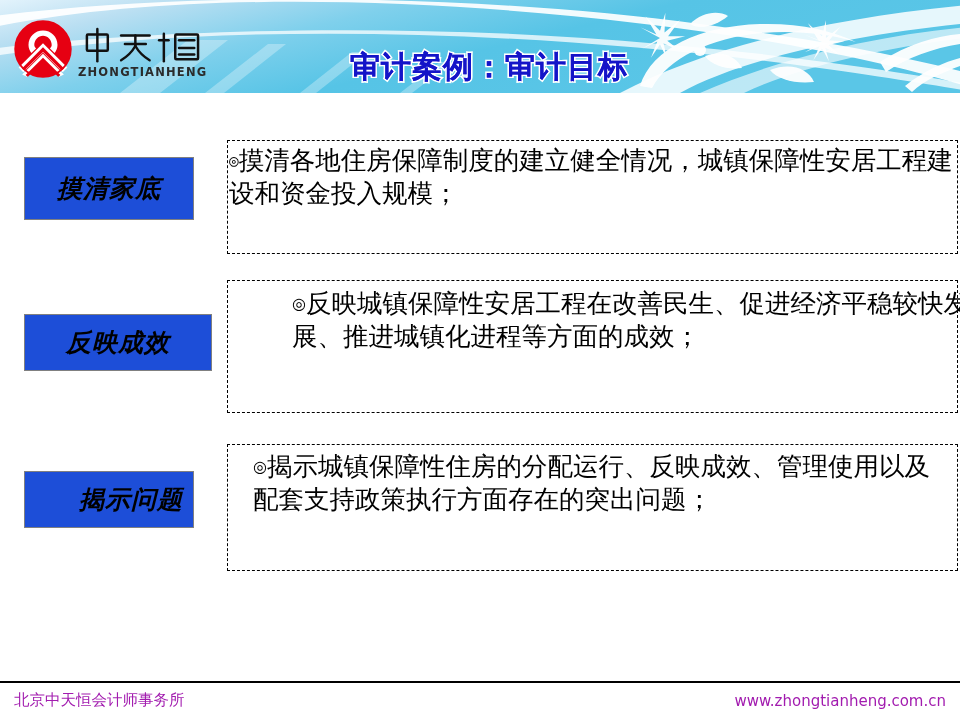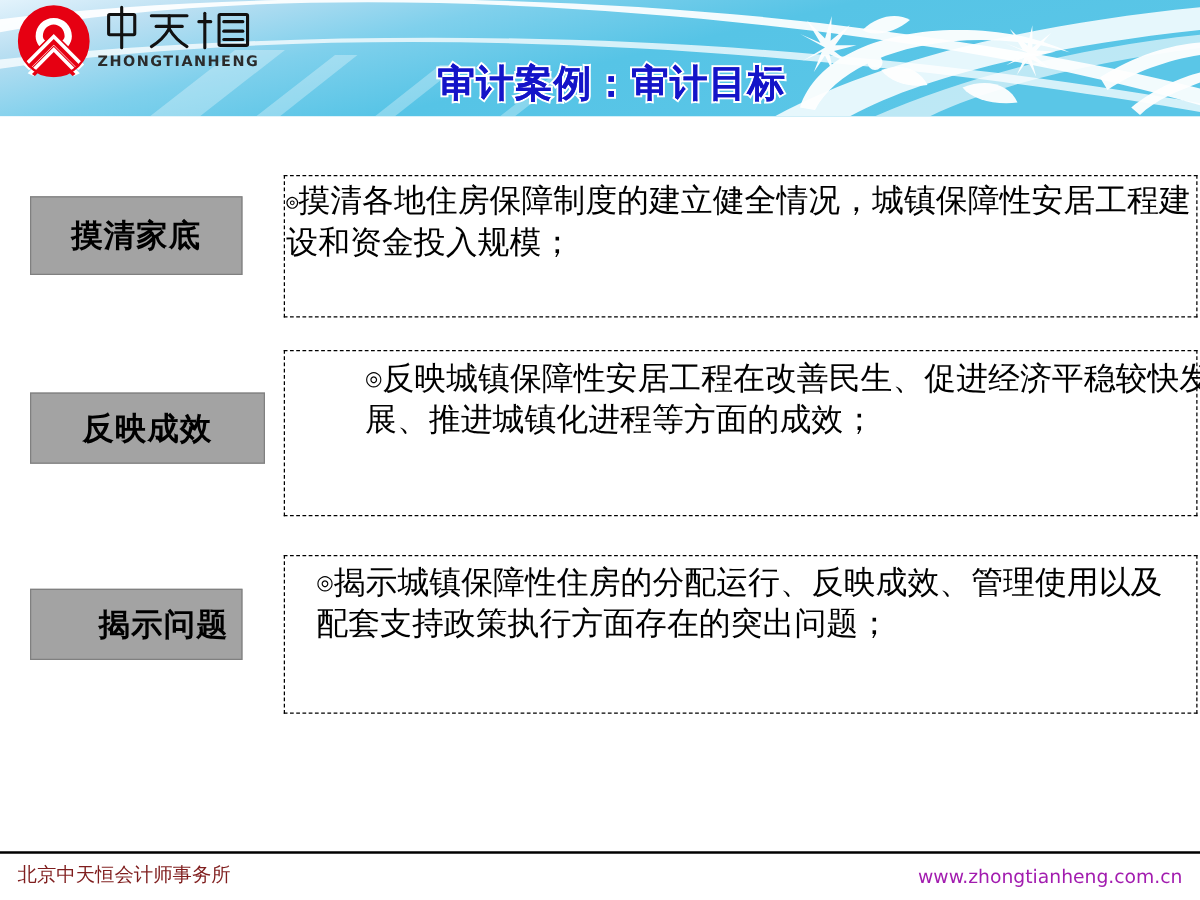--- a/index.html
+++ b/index.html
@@ -13,22 +13,22 @@
   
   .header{
     position:absolute;left:0;top:0;width:960px;height:93px;
     background:linear-gradient(100deg,#d9eefb 0%,#b9e3f4 14%,#8ed5ee 34%,#63c8e8 58%,#54c3e6 78%,#5cc6e7 100%);
     overflow:hidden;
   }
   .hdr-svg{position:absolute;left:0;top:0;width:960px;height:93px;}
 
   
   .logo-wrap{
-    position:absolute;left:14px;top:4px;width:200px;height:62px;
-    display:flex;align-items:flex-start;gap:6px;
+    position:absolute;left:14px;top:16px;width:200px;height:62px;
+    display:flex;align-items:flex-end;gap:6px;
   }
   .logo-mark{width:58px;height:58px;flex:0 0 58px;}
   .logo-txt{display:flex;flex-direction:column;justify-content:center;line-height:1;}
   .logo-cn{height:38px;}
   .logo-en{
     font-size:11.5px;font-weight:bold;color:#2b2b2b;letter-spacing:1.2px;
     margin-top:2px;text-align:center;width:128px;
     font-family:"DejaVu Sans","Liberation Sans",sans-serif;
   }
 
@@ -44,23 +44,24 @@
   .slide-title-top{
     position:absolute;left:350px;top:47px;
     font-size:30px;font-weight:bold;letter-spacing:1px;
     color:#1414c8;white-space:nowrap;
     font-family:"DejaVu Sans","Liberation Sans",sans-serif;
   }
 
   .tag-box{
     position:absolute;
     border:1.4px solid #808080;
-    background:#a3a3a3;
+    background:#1d4ed8;
     display:flex;align-items:center;justify-content:center;
     box-sizing:border-box;
+    font-style:italic;
   }
   .tag-box span{
     font-size:25px;font-weight:bold;color:#000000;letter-spacing:1px;
     font-family:"DejaVu Sans","Liberation Sans",sans-serif;
   }
 
   .dash-box{
     position:absolute;
     border:1.6px dashed #000000;
     box-sizing:border-box;
@@ -73,21 +74,21 @@
     font-family:"DejaVu Sans","Liberation Sans",sans-serif;
   }
   .dash-text .bul{font-size:16px;vertical-align:3px;}
 
   
   .footer-rule{
     position:absolute;left:0;top:681px;width:960px;height:1.6px;background:#000000;
   }
   .footer-left{
     position:absolute;left:14px;top:690px;
-    font-size:15.5px;color:#7f1d1d;
+    font-size:15.5px;color:#a21caf;
     font-family:Liberation Serif, serif;
   }
   .footer-right{
     position:absolute;right:14px;top:692px;
     font-size:15px;color:#a21caf;
     font-family:"DejaVu Sans","Liberation Sans",sans-serif;
   }
 </style>
 </head>
 <body>

